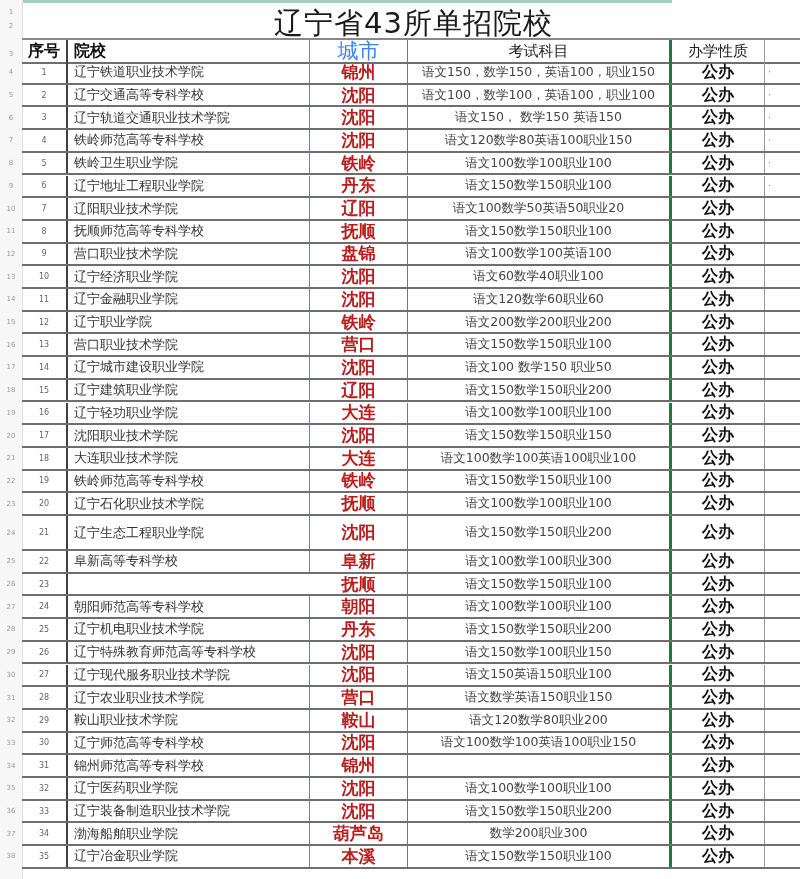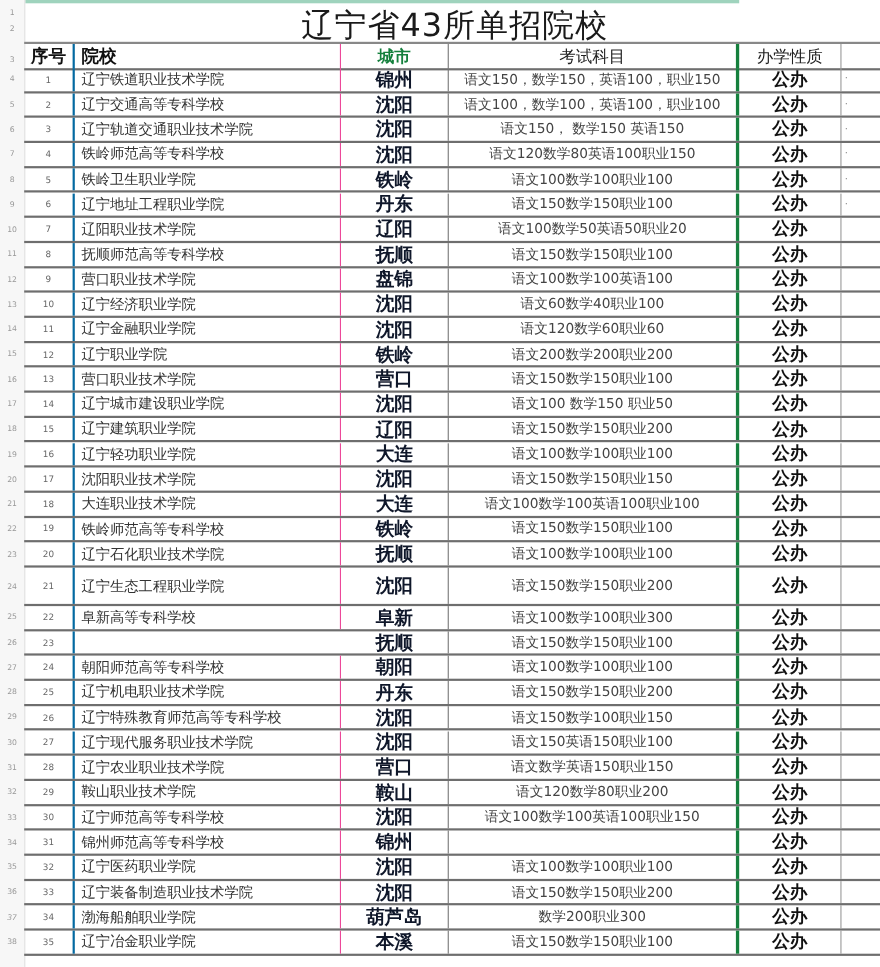--- a/index.html
+++ b/index.html
@@ -8,29 +8,29 @@
   .topbar { position:absolute; left:0; top:0; width:800px; height:3px; background:#fff; }
   .topbar .green { position:absolute; left:0; top:0; width:672px; height:3px; background:#9fd3bd; }
   .gutter { position:absolute; left:0; top:0; width:22px; height:879px; background:#f7f7f7; border-right:1px solid #e2e2e2; }
   .rn { position:absolute; left:0; width:22px; text-align:center; font-size:7px; color:#999; }
   .title-row { position:absolute; left:22px; top:3px; width:778px; height:35px; }
   .title { position:absolute; left:252px; top:1px; font-size:29px; color:#1a1a1a; letter-spacing:1px; white-space:nowrap; }
   .sheet { position:absolute; left:22px; top:38px; width:778px; }
   .row { position:absolute; left:0; width:778px; border-bottom:2px solid #6e6e6e; }
   .row.header { border-top:2px solid #888; }
   .cell { position:absolute; top:0; height:100%; display:flex; align-items:center; box-sizing:border-box; overflow:hidden; white-space:nowrap; }
-  .c-no { left:0; width:46px; justify-content:center; font-size:8px; color:#666; border-right:2px solid #0369a1; }
+  .c-no { left:0; width:46px; justify-content:center; font-size:8px; color:#666; border-right:2px solid #404040; }
   .c-school { left:46px; width:242px; padding-left:6px; font-size:13px; color:#333; border-right:1px solid #ec4899; }
-  .c-city { left:288px; width:98px; justify-content:center; font-size:17px; font-weight:bold; color:#0f172a; border-right:1px solid #777; }
+  .c-city { left:288px; width:98px; justify-content:center; font-size:17px; font-weight:bold; color:#b91c1c; border-right:1px solid #777; }
   .c-subj { left:386px; width:264px; justify-content:center; font-size:12.5px; color:#444; border-right:3px solid #15803d; }
   .c-type { left:650px; width:93px; justify-content:center; font-size:16px; font-weight:bold; color:#111; border-right:1px solid #999; }
   .c-extra { left:743px; width:35px; padding-left:3px; font-size:9px; color:#888; }
   .header .c-no { font-size:16px; font-weight:bold; color:#111; }
   .header .c-school { font-size:16px; font-weight:bold; color:#111; }
-  .header .c-city { font-size:15px; font-weight:bold; color:#15803d; }
+  .header .c-city { font-size:21px; font-weight:normal; color:#3b82f6; }
   .header .c-subj { font-size:15px; color:#222; }
   .header .c-type { font-size:15px; font-weight:normal; color:#222; }
 </style>
 </head>
 <body>
 
 <div class="topbar">
     <div class="green"></div>
   </div>
 <div class="gutter" id="gutter">

